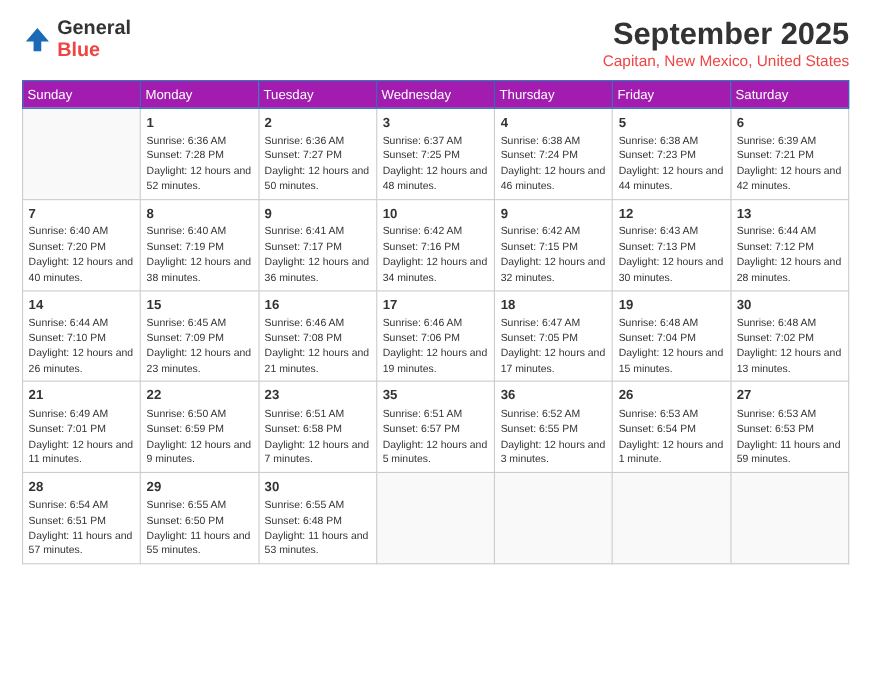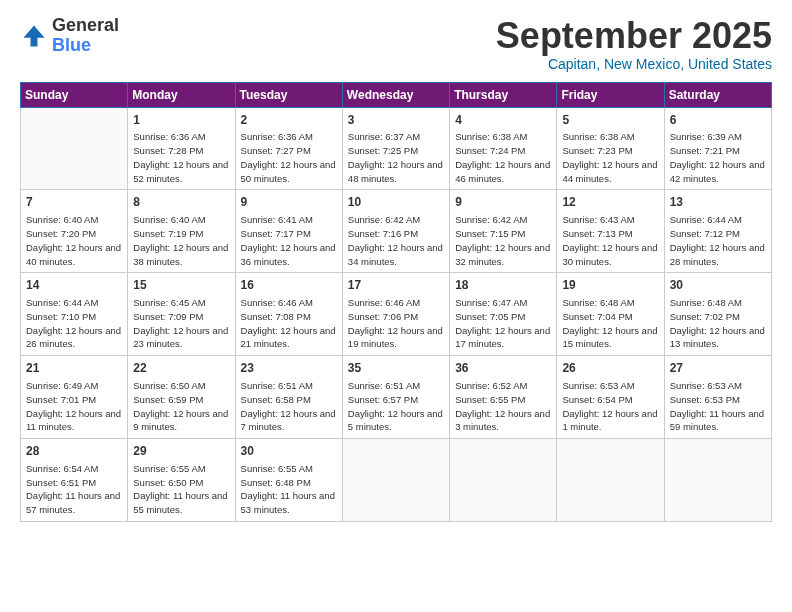--- a/index.html
+++ b/index.html
@@ -27,50 +27,50 @@
       display: flex;
       align-items: center;
       gap: 4px;
     }
     .logo-text {
       font-size: 18px;
       font-weight: bold;
       line-height: 1.1;
     }
     .logo-general { color: #333; }
-    .logo-blue { color: #3b82f6; }
+    .logo-blue { color: #ef4444; }
     .logo-icon {
       width: 28px;
       height: 28px;
     }
     .title-block {
       text-align: right;
     }
     .month-title {
-      font-size: 36px;
+      font-size: 28px;
       font-weight: bold;
       color: #333;
       line-height: 1.1;
     }
     .location {
       font-size: 14px;
-      color: #0369a1;
+      color: #ef4444;
     }
     .calendar {
       flex: 1;
       border: 1px solid #ccc;
       border-collapse: collapse;
       width: 100%;
       table-layout: fixed;
     }
     .calendar th {
-      background-color: #701a75;
+      background-color: #a21caf;
       color: #fff;
       font-size: 12px;
-      font-weight: bold;
+      font-weight: normal;
       padding: 5px 4px;
       text-align: left;
       border: 1px solid #2a6db5;
     }
     .calendar td {
       vertical-align: top;
       padding: 4px 5px;
       border: 1px solid #ccc;
       font-size: 9.5px;
       color: #333;

